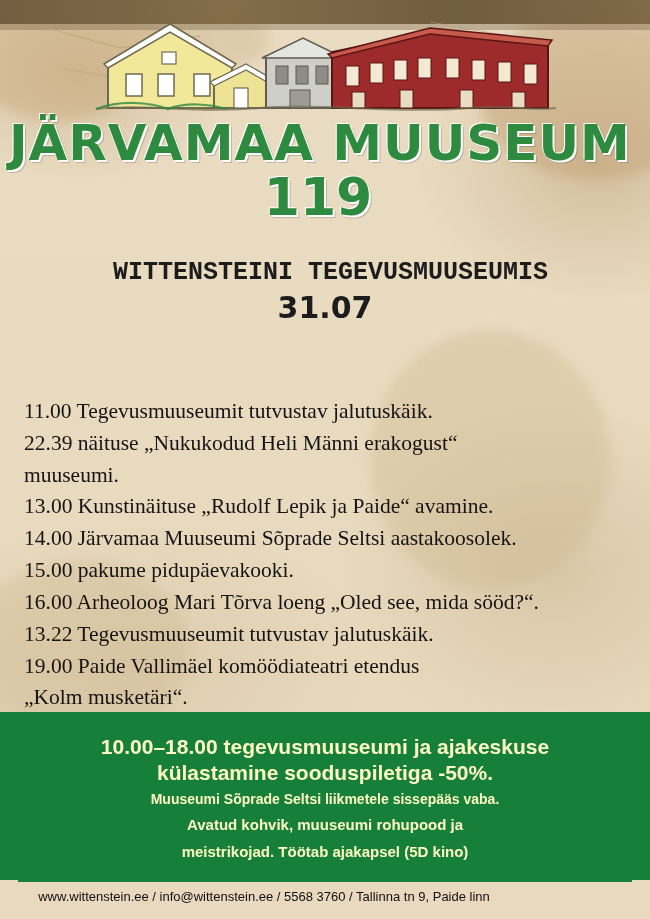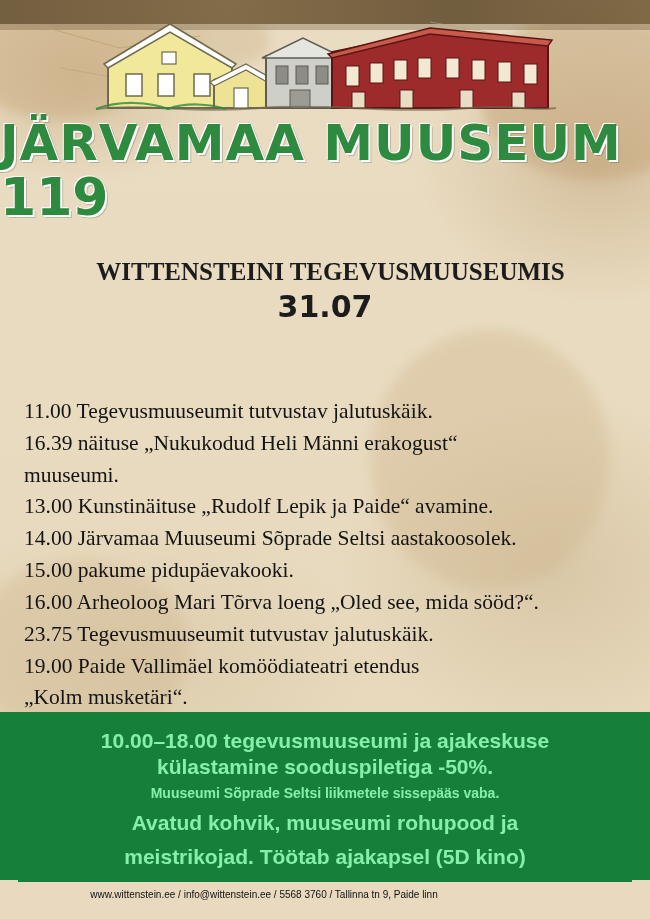--- a/index.html
+++ b/index.html
@@ -56,22 +56,23 @@
   
   .illustration {
     position: absolute;
     left: 0; top: 8px;
     width: 650px; height: 110px;
   }
 
   
   .title-wrap {
     position: absolute;
-    left: 0; top: 118px;
+    left: 9px; top: 118px;
     width: 618px;
+    text-align: center;
   }
   .title-main {
     font-family: "DejaVu Sans", sans-serif;
     font-weight: bold;
     font-size: 50px;
     letter-spacing: 1px;
     color: #2d8a3e;
     text-shadow:
       2px 2px 0 #ffffff,
       -1px -1px 0 #ffffff,
@@ -93,21 +94,21 @@
   }
 
   .subtitle-wrap {
     position: absolute;
     left: 0; top: 258px;
     width: 650px;
     text-align: center;
     color: #1c1c1c;
   }
   .subtitle-line1 {
-    font-family: Liberation Serif, serif;
+    font-family: Liberation Mono, monospace;
     font-weight: bold;
     font-size: 25px;
     letter-spacing: 0px;
     white-space: nowrap;
     padding-left: 11px;
   }
   .subtitle-line2 {
     font-family: "DejaVu Sans", sans-serif;
     font-weight: bold;
     font-size: 30px;
@@ -134,33 +135,33 @@
   }
 
   
   .green-block {
     position: absolute;
     left: 0;
     top: 712px;
     width: 650px;
     height: 168px;
     background: #16803a;
-    color: #86efac;
+    color: #fef9c3;
     text-align: center;
     box-sizing: border-box;
-    padding-top: 16px;
+    padding-top: 22px;
   }
   .green-line {
     font-family: "Liberation Sans", sans-serif;
     font-weight: bold;
     line-height: 1.22;
   }
   .g-big { font-size: 21px; }
   .g-small { font-size: 14px; margin-top: 6px; }
-  .g-mid { font-size: 21px; margin-top: 8px; }
+  .g-mid { font-size: 15px; margin-top: 8px; }
 
   
   .footer {
     position: absolute;
     left: 0;
     top: 880px;
     width: 650px;
     height: 39px;
     background: #e8d9bf;
   }
@@ -169,21 +170,21 @@
     left: 18px; top: 0;
     width: 614px; height: 2px;
     background: #16803a;
   }
   .footer-text {
     position: absolute;
     left: 0; top: 9px;
     width: 528px;
     text-align: center;
     font-family: "Liberation Sans", sans-serif;
-    font-size: 10px;
+    font-size: 13px;
     color: #111111;
     white-space: nowrap;
   }
 </style>
 </head>
 <body>
 
 <div class="poster">
 
   <div class="blotch b1"></div>
@@ -251,27 +252,27 @@
     <div class="title-num">119</div>
   </div>
 
   <div class="subtitle-wrap">
     <div class="subtitle-line1">WITTENSTEINI TEGEVUSMUUSEUMIS</div>
     <div class="subtitle-line2">31.07</div>
   </div>
 
   <div class="schedule">
     <div class="schedule-line">11.00 Tegevusmuuseumit tutvustav jalutuskäik.</div>
-    <div class="schedule-line">16.39 näituse „Nukukodud Heli Männi erakogust“</div>
+    <div class="schedule-line">22.39 näituse „Nukukodud Heli Männi erakogust“</div>
     <div class="schedule-line cont">muuseumi.</div>
     <div class="schedule-line">13.00 Kunstinäituse „Rudolf Lepik ja Paide“ avamine.</div>
     <div class="schedule-line">14.00 Järvamaa Muuseumi Sõprade Seltsi aastakoosolek.</div>
     <div class="schedule-line">15.00 pakume pidupäevakooki.</div>
     <div class="schedule-line">16.00 Arheoloog Mari Tõrva loeng „Oled see, mida sööd?“.</div>
-    <div class="schedule-line">23.75 Tegevusmuuseumit tutvustav jalutuskäik.</div>
+    <div class="schedule-line">13.22 Tegevusmuuseumit tutvustav jalutuskäik.</div>
     <div class="schedule-line">19.00 Paide Vallimäel komöödiateatri etendus</div>
     <div class="schedule-line cont">„Kolm musketäri“.</div>
   </div>
 
   <div class="green-block">
     <div class="green-line g-big">10.00–18.00 tegevusmuuseumi ja ajakeskuse</div>
     <div class="green-line g-big">külastamine sooduspiletiga -50%.</div>
     <div class="green-line g-small">Muuseumi Sõprade Seltsi liikmetele sissepääs vaba.</div>
     <div class="green-line g-mid">Avatud kohvik, muuseumi rohupood ja</div>
     <div class="green-line g-mid">meistrikojad. Töötab ajakapsel (5D kino)</div>

